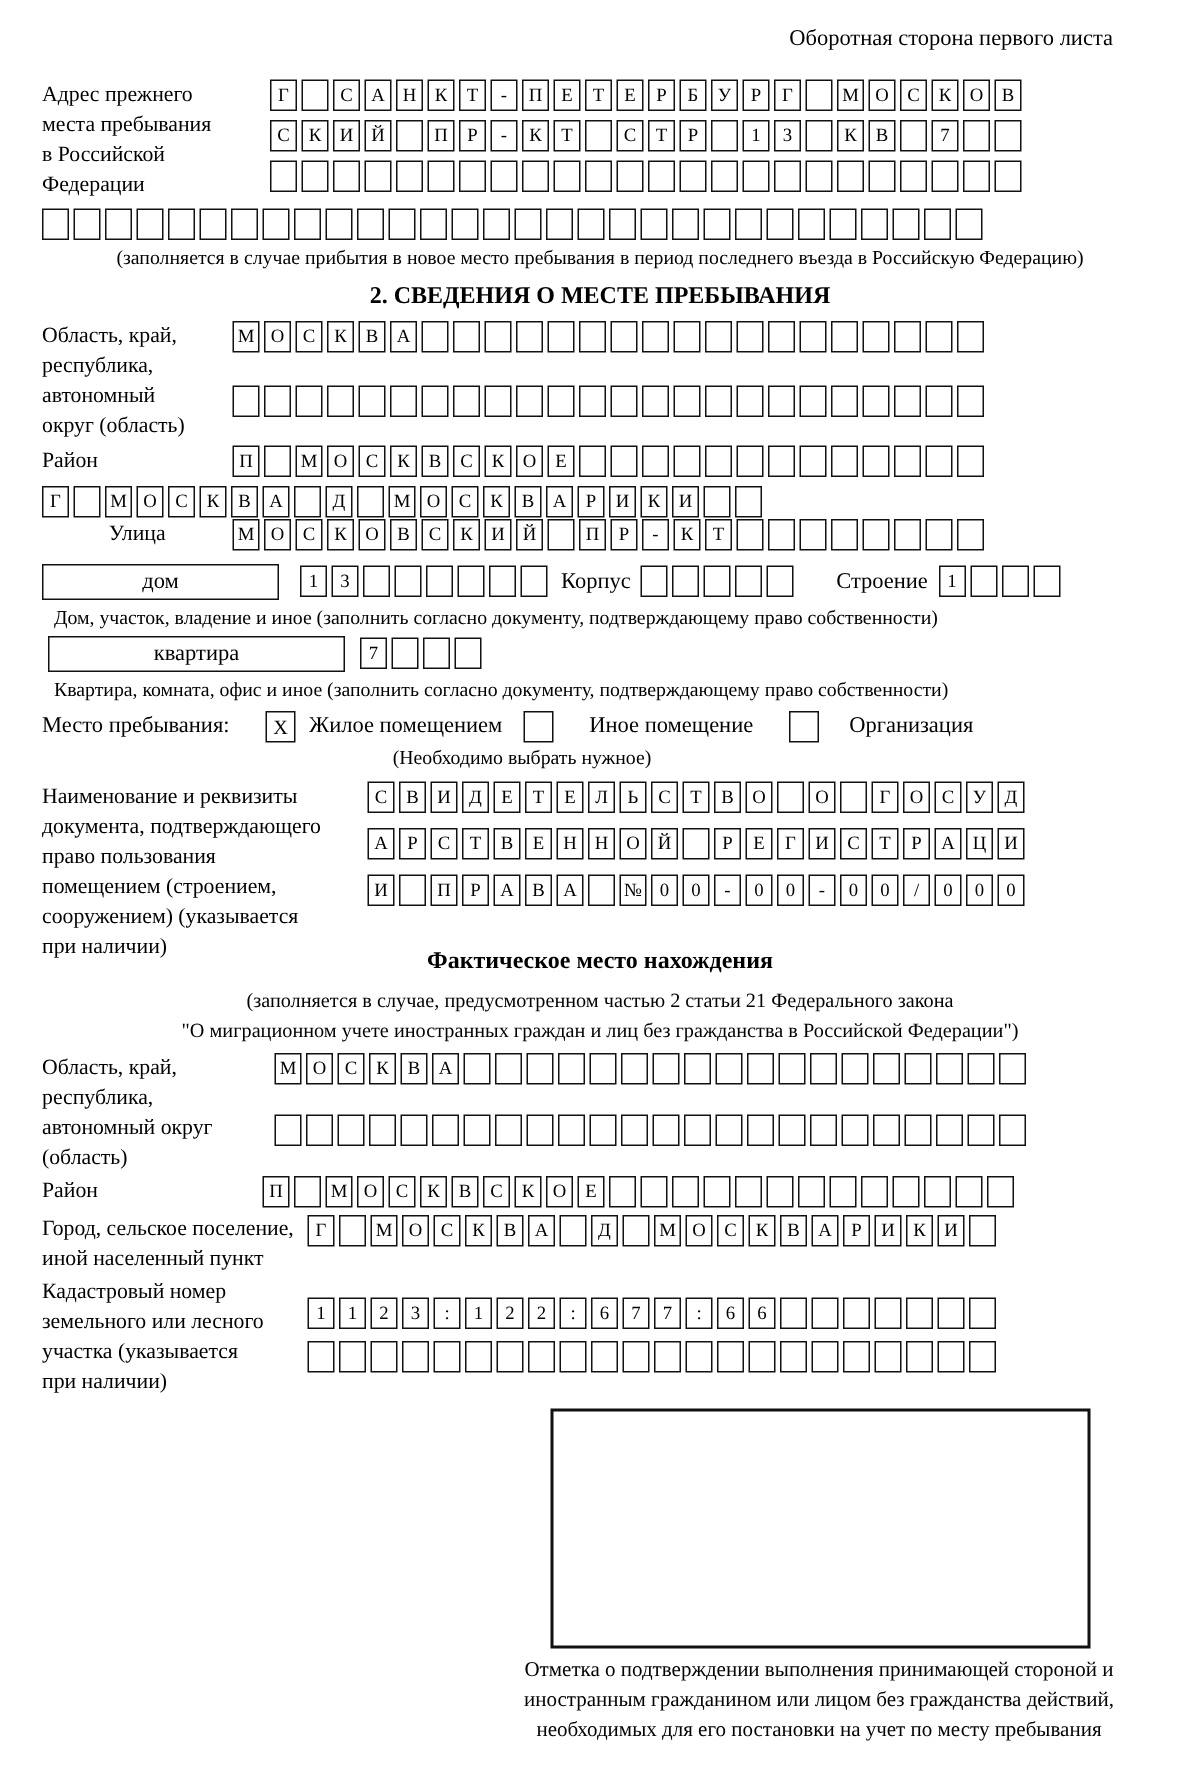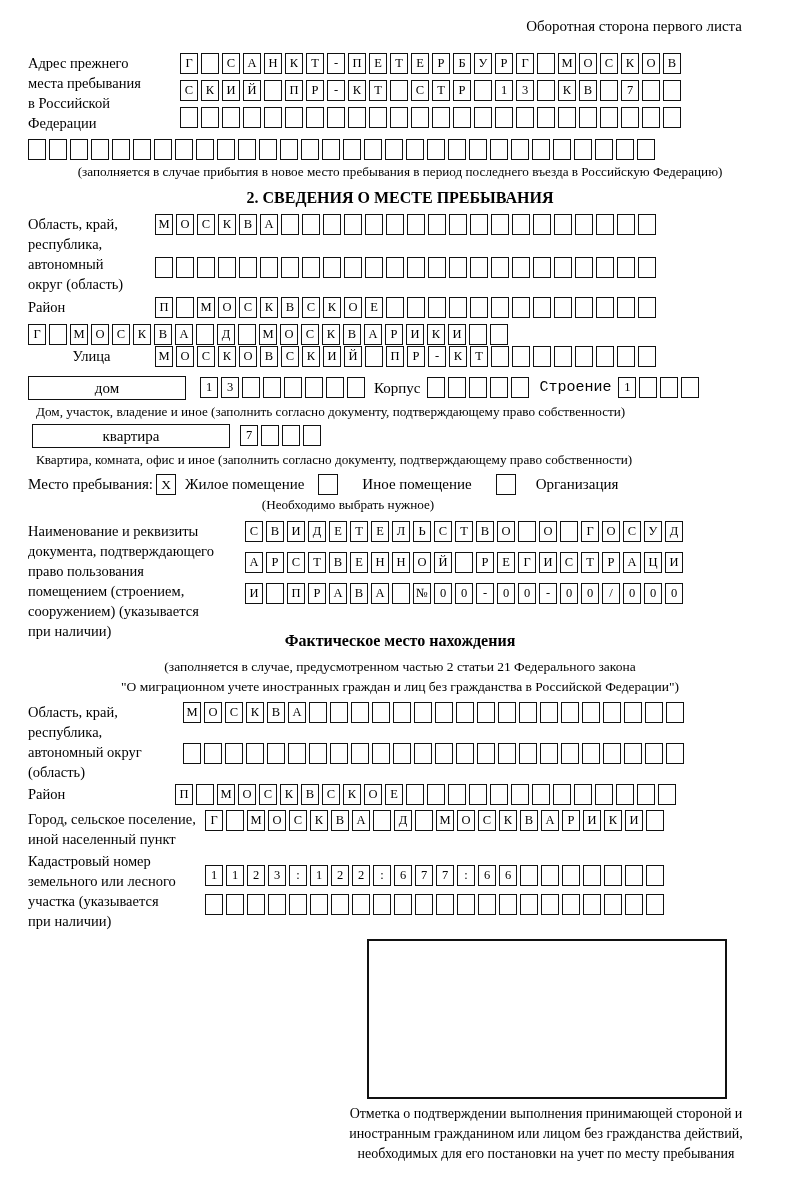--- a/index.html
+++ b/index.html
@@ -342,21 +342,21 @@
         <div class="cell"></div>
       </div>
     <div class="inline-lbl" style="margin:0 7px 0 9px;">Корпус</div>
     <div class="cellrow">
         <div class="cell"></div>
         <div class="cell"></div>
         <div class="cell"></div>
         <div class="cell"></div>
         <div class="cell"></div>
       </div>
-    <div class="inline-lbl" style="margin:0 7px 0 10px;font-family:Liberation Mono, monospace;">Строение</div>
+    <div class="inline-lbl" style="margin:0 7px 0 28px;">Строение</div>
     <div class="cellrow">
         <div class="cell">1</div>
         <div class="cell"></div>
         <div class="cell"></div>
         <div class="cell"></div>
       </div>
   </div>
   <div class="caption left" style="margin-top:4px;">Дом, участок, владение и иное (заполнить согласно документу, подтверждающему право собственности)</div>
 
   <div class="flexrow kv-row" style="margin-top:4px;">
@@ -364,23 +364,23 @@
     <div class="cellrow" style="margin-left:10px;">
         <div class="cell">7</div>
         <div class="cell"></div>
         <div class="cell"></div>
         <div class="cell"></div>
       </div>
   </div>
   <div class="caption left" style="margin-top:4px;">Квартира, комната, офис и иное (заполнить согласно документу, подтверждающему право собственности)</div>
 
   <div class="mesto-row" style="margin-top:6px;">
-    <span style="margin-right:3px;">Место пребывания:</span>
+    <span style="margin-right:24px;">Место пребывания:</span>
     <span class="chk">X</span>
-    <span style="margin:0 14px 0 9px;">Жилое помещение</span>
+    <span style="margin:0 14px 0 9px;">Жилое помещением</span>
     <span class="chk"></span>
     <span style="margin:0 24px 0 24px;">Иное помещение</span>
     <span class="chk"></span>
     <span style="margin-left:20px;">Организация</span>
   </div>
   <div class="caption" style="margin-top:2px; width:640px;">(Необходимо выбрать нужное)</div>
 
   <div class="flexrow" style="margin-top:8px;">
     <div class="lbl w217">Наименование и реквизиты
 документа, подтверждающего

